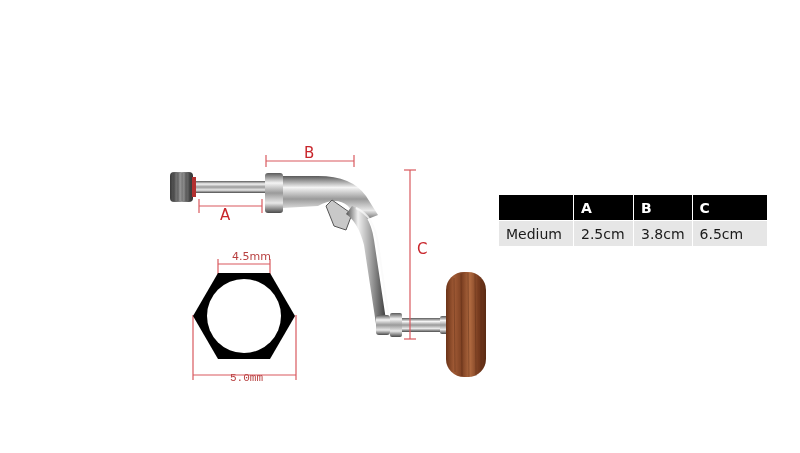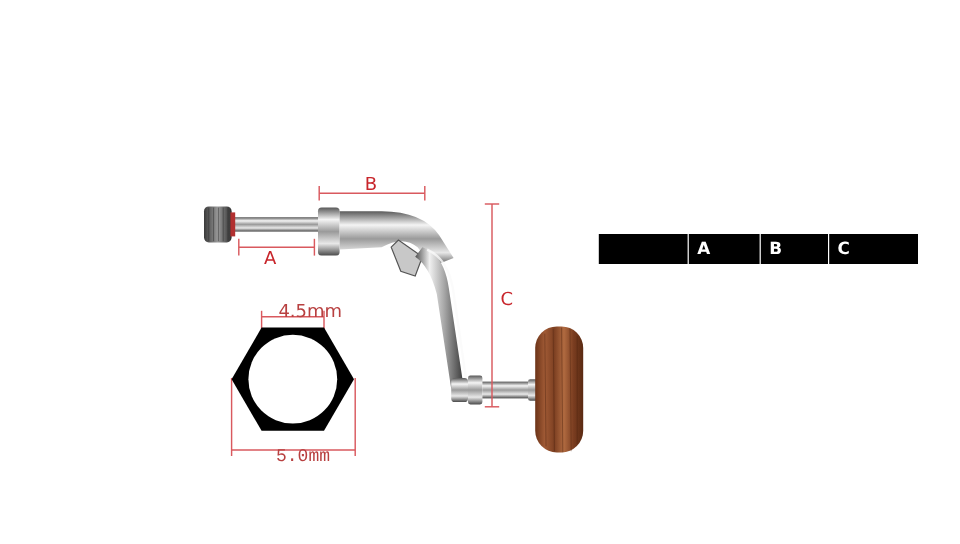--- a/index.html
+++ b/index.html
@@ -1,21 +1,21 @@
 <!DOCTYPE html>
 <html><head>
 <meta charset="utf-8">
 <style>
   html, body { margin:0; padding:0; }
   body { width:800px; height:453px; background:#ffffff; position:relative; overflow:hidden;
          font-family:"Liberation Sans", sans-serif; }
   .layer { position:absolute; left:0; top:0; width:800px; height:453px; }
   .dim-label { position:absolute; color:#c8252b; font-family:"DejaVu Sans", sans-serif; }
   .dim-big { font-size:15px; }
-  .dim-small { font-size:15px; color:#b84040; }
+  .dim-small { font-size:11px; color:#b84040; }
   table.spec { position:absolute; left:498px; top:194px; border-collapse:separate; border-spacing:1px;
                font-family:"DejaVu Sans", sans-serif; font-size:14px; color:#1a1a1a; background:#ffffff; }
   table.spec td, table.spec th { height:25px; padding:0 7px; text-align:left; white-space:nowrap; }
   table.spec th { background:#000; color:#fff; font-weight:bold; }
   table.spec tr.r0 td { background:#cfcfcf; }
   table.spec tr.r1 td { background:#e6e6e6; }
   .c0 { width:60px; } .c1 { width:45px; } .c2 { width:42px; } .c3 { width:60px; }
 </style>
 </head>
 <body>
@@ -127,14 +127,20 @@
 <div class="dim-label dim-small" style="left:230px;top:372px;font-family:Liberation Mono, monospace;">5.0mm</div>
 
 <table class="spec">
   <tbody>
       <tr>
     <th class="c0"></th>
     <th class="c1">A</th>
     <th class="c2">B</th>
     <th class="c3">C</th>
   </tr>
+  <tr class="r1">
+    <td>Medium</td>
+    <td>2.5cm</td>
+    <td>3.8cm</td>
+    <td>6.5cm</td>
+  </tr>
 </tbody>
   </table>
 
 </body></html>

